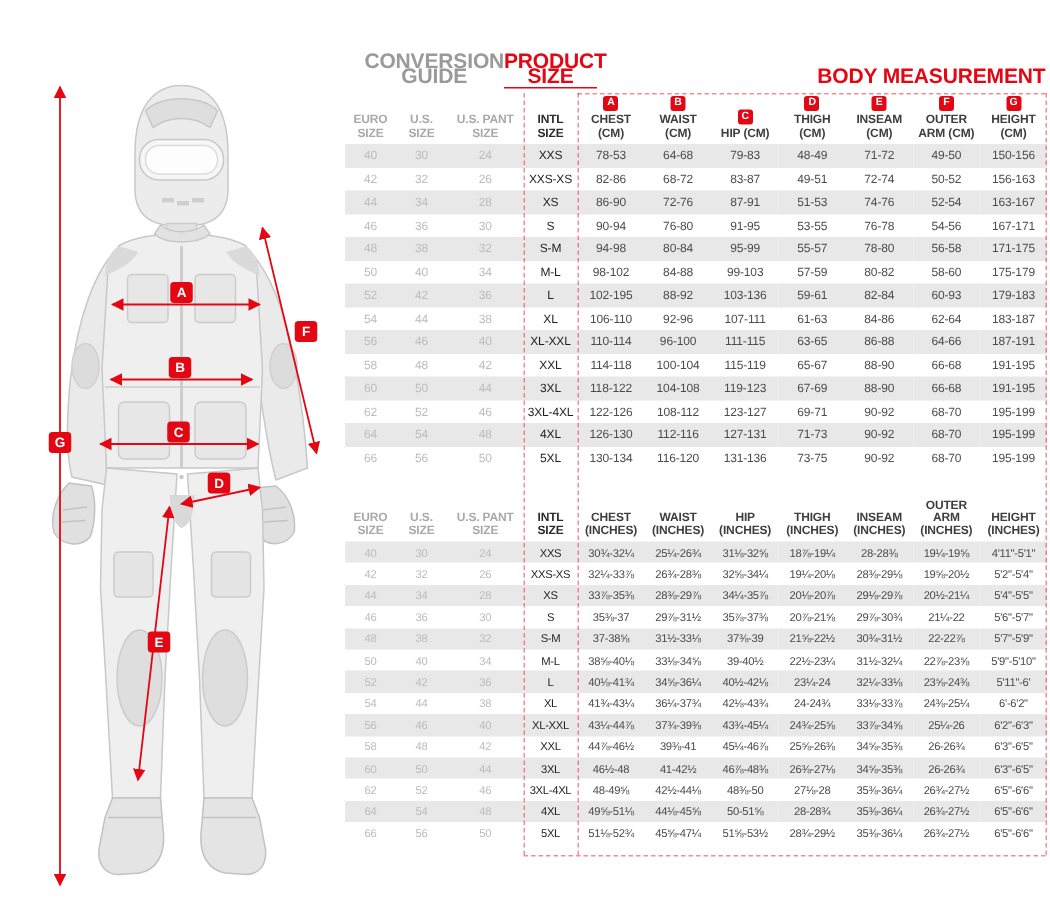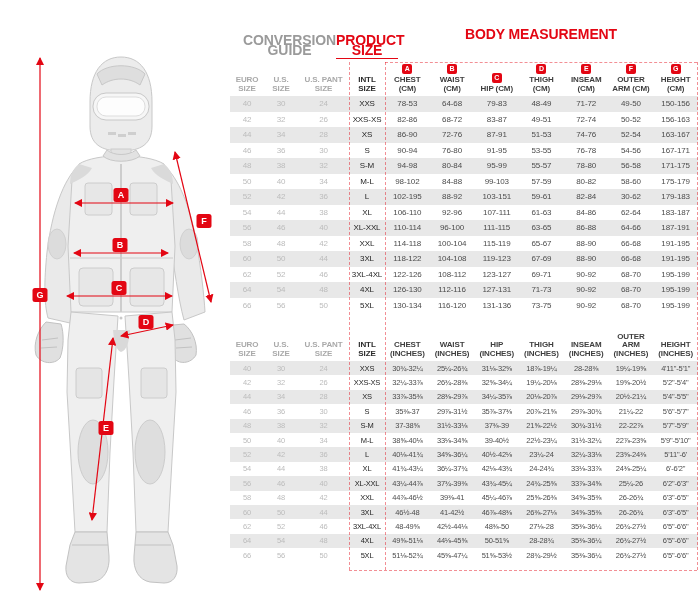--- a/index.html
+++ b/index.html
@@ -5,21 +5,21 @@
   html,body{margin:0;padding:0;background:#fff;}
   .stage{position:relative;width:700px;height:608px;background:#ffffff;overflow:hidden;
          font-family:"Liberation Sans",sans-serif;letter-spacing:-0.1px;}
   .figure-wrap{position:absolute;left:0;top:0;width:230px;height:608px;}
   .panel{position:absolute;left:230px;top:28px;width:468px;height:560px;}
   .top-labels{position:relative;height:34px;}
   .lbl{position:absolute;font-weight:bold;font-size:14px;line-height:10px;text-align:center;}
   .lbl.gray{color:#9a9a9a;left:0;width:119px;top:7px;}
   .lbl.red{color:#e30613;}
   .lbl.product{left:106px;width:62px;top:7px;padding-bottom:3px;border-bottom:1px solid #e30613;}
-  .lbl.body{left:155px;width:312px;top:1px;}
+  .lbl.body{left:155px;width:312px;top:17px;text-align:right;}
   .tbl{display:grid;grid-template-columns:34px 34px 51px 36px repeat(7,1fr);width:468px;}
   .tbl .th{display:flex;flex-direction:column;justify-content:flex-end;align-items:center;
            text-align:center;font-weight:bold;font-size:8px;line-height:8.5px;color:#3e3e3e;
            padding:2px 1px 3px;min-height:33px;box-sizing:border-box;}
   .inches .th{min-height:38px;}
   .th.size{color:#a9a9a9;}
   .th.intl{color:#2b2b2b;}
   .badge{width:10px;height:10px;background:#e30613;color:#fff;font-size:7px;line-height:10px;
          border-radius:2px;margin-bottom:2px;text-align:center;font-weight:bold;}
   .td{height:15.5px;display:flex;align-items:center;justify-content:center;
@@ -244,24 +244,24 @@
         <div class="td val">57-59</div>
         <div class="td val">80-82</div>
         <div class="td val">58-60</div>
         <div class="td val">175-179</div>
         <div class="td size shade">52</div>
         <div class="td size shade">42</div>
         <div class="td size shade">36</div>
         <div class="td intl shade">L</div>
         <div class="td val shade">102-195</div>
         <div class="td val shade">88-92</div>
-        <div class="td val shade">103-151</div>
+        <div class="td val shade">103-136</div>
         <div class="td val shade">59-61</div>
         <div class="td val shade">82-84</div>
-        <div class="td val shade">30-62</div>
+        <div class="td val shade">60-93</div>
         <div class="td val shade">179-183</div>
         <div class="td size">54</div>
         <div class="td size">44</div>
         <div class="td size">38</div>
         <div class="td intl">XL</div>
         <div class="td val">106-110</div>
         <div class="td val">92-96</div>
         <div class="td val">107-111</div>
         <div class="td val">61-63</div>
         <div class="td val">84-86</div>

